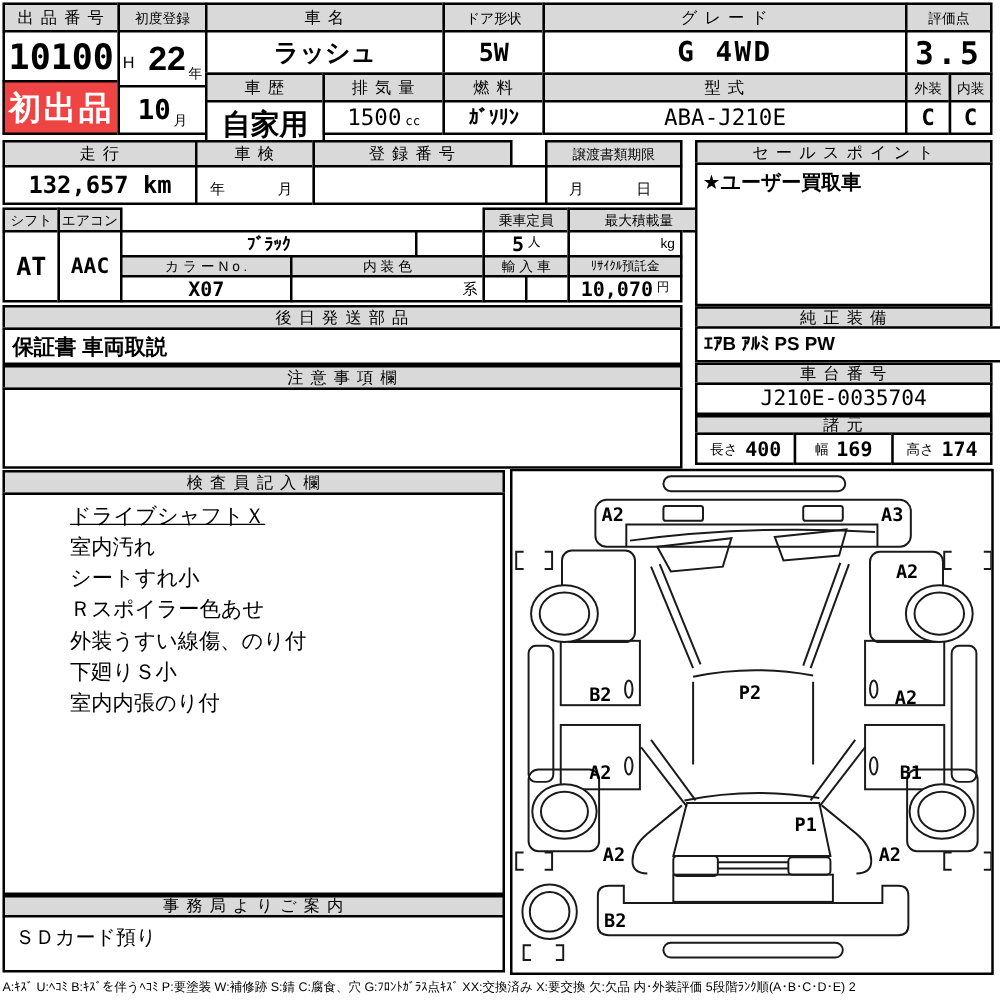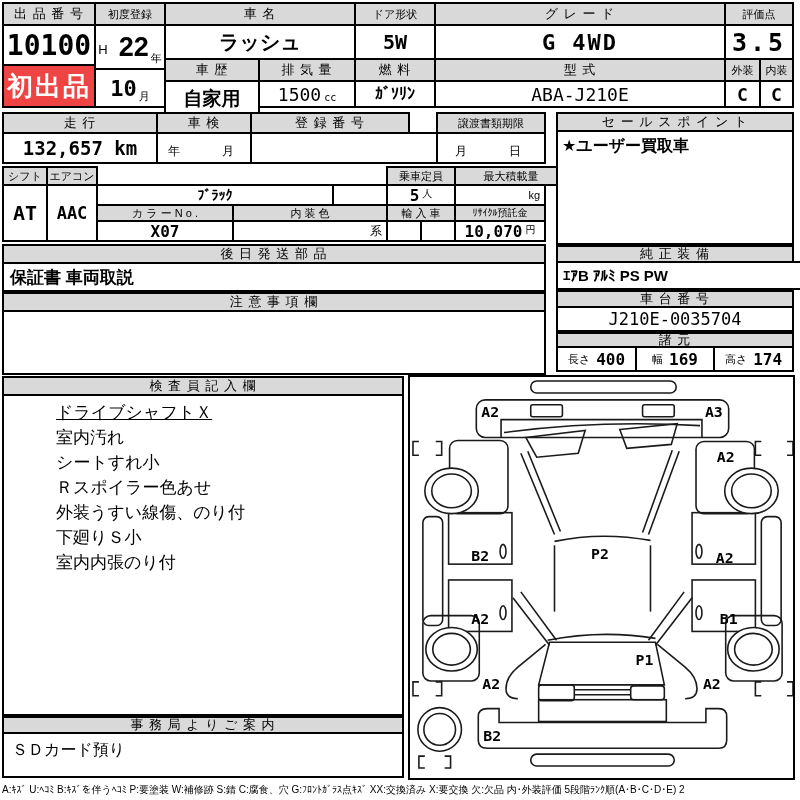--- a/index.html
+++ b/index.html
@@ -54,21 +54,21 @@
   <div class="cell hdr" style="left:164px;top:2px;width:192px;height:24px">車 名</div>
   <div class="cell bold" style="left:164px;top:24px;width:192px;height:36px;font-size:20px">ラッシュ</div>
   <div class="cell hdr sm" style="left:354px;top:2px;width:82px;height:24px">ドア形状</div>
   <div class="cell bold mono" style="left:354px;top:24px;width:82px;height:36px;font-size:20px">5W</div>
   <div class="cell hdr" style="left:434px;top:2px;width:292px;height:24px">グ レ ー ド</div>
   <div class="cell bold mono" style="left:434px;top:24px;width:292px;height:36px;font-size:22px;letter-spacing:2px">G 4WD</div>
   <div class="cell hdr sm" style="left:724px;top:2px;width:70px;height:24px">評価点</div>
   <div class="cell bold mono" style="left:724px;top:24px;width:70px;height:36px;font-size:25px;letter-spacing:3px">3.5</div>
 
   <div class="cell hdr" style="left:164px;top:58px;width:96px;height:24px">車 歴</div>
-  <div class="cell bold" style="left:164px;top:80px;width:96px;height:38px;font-size:19px">自家用</div>
+  <div class="cell bold" style="left:164px;top:80px;width:96px;height:38px;font-size:23px">自家用</div>
   <div class="cell hdr" style="left:258px;top:58px;width:98px;height:24px">排 気 量</div>
   <div class="cell mono" style="left:258px;top:80px;width:98px;height:28px;font-size:18px">
     <span>1500</span>
       <span class="unit">cc</span>
   </div>
   <div class="cell hdr" style="left:354px;top:58px;width:82px;height:24px">燃 料</div>
   <div class="cell bold" style="left:354px;top:80px;width:82px;height:28px;font-size:16px">ｶﾞｿﾘﾝ</div>
   <div class="cell hdr" style="left:434px;top:58px;width:292px;height:24px">型 式</div>
   <div class="cell mono" style="left:434px;top:80px;width:292px;height:28px;font-size:18px">ABA-J210E</div>
   <div class="cell hdr sm" style="left:724px;top:58px;width:37px;height:24px">外装</div>

